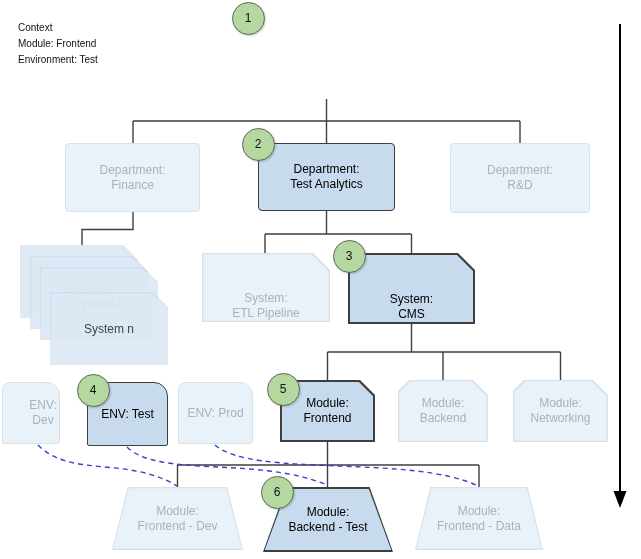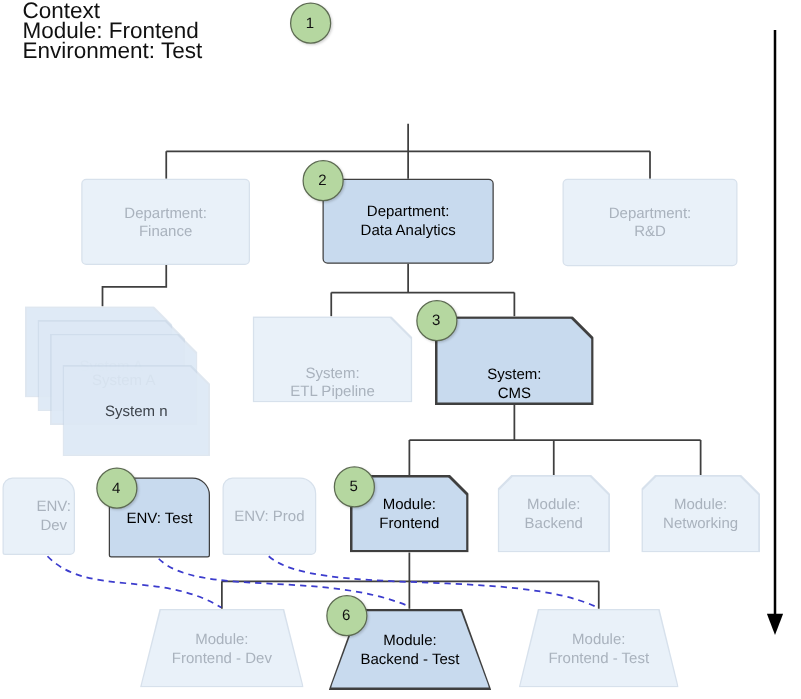--- a/index.html
+++ b/index.html
@@ -38,21 +38,21 @@
   .card{position:absolute; z-index:2; width:118px; height:73px;}
   .card .bg{position:absolute; inset:0; background:#c4d3e4; opacity:.55;
             clip-path:polygon(0 0, calc(100% - 15px) 0, 100% 15px, 100% 100%, 0 100%);}
   .card .fg{position:absolute; inset:1.2px; background:#dfeaf6; opacity:.82;
             clip-path:polygon(0 0, calc(100% - 15px) 0, 100% 15px, 100% 100%, 0 100%);}
   .card .lbl{position:absolute; inset:0; display:flex; align-items:center; justify-content:center;}
   .badge{position:absolute; z-index:4; width:33px; height:33px; border-radius:50%;
          background:var(--badge-fill); border:1.6px solid var(--badge-border); box-sizing:border-box;
          display:flex; align-items:center; justify-content:center; font-size:12px; color:#111;
          box-shadow:1px 1px 2px rgba(0,0,0,.18);}
-  #context{position:absolute; left:18px; top:0; z-index:3; line-height:16px; font-size:18px; color:#111;}
+  #context{position:absolute; left:18px; top:20px; z-index:3; line-height:16px; font-size:10px; color:#111;}
 </style>
 </head>
 <body>
 
 <div id="canvas">
 
   <div id="context">
     <div>Context</div>
     <div>Module: Frontend</div>
     <div>Environment: Test</div>
@@ -77,21 +77,21 @@
     </g>
   </svg>
 
 
   <div class="node round faded" style="left:65px; top:143px; width:135px; height:69px;">
     <span>Department:</span>
     <span>Finance</span>
   </div>
   <div class="node round active" style="left:258px; top:143px; width:137px; height:68px;">
     <span>Department:</span>
-    <span>Data Analytics</span>
+    <span>Test Analytics</span>
   </div>
   <div class="node round faded" style="left:450px; top:143px; width:140px; height:70px;">
     <span>Department:</span>
     <span>R&amp;D</span>
   </div>
 
   <div class="card" style="left:20px; top:245px;">
     <div class="bg"></div>
       <div class="fg"></div>
     <div class="lbl" id="stack-lbl-0" style="color: rgb(202, 211, 222);">System A</div>
@@ -170,21 +170,21 @@
     <div class="bg"></div>
     <div class="fg">
       <span>Module:</span>
       <span>Backend - Test</span>
     </div>
   </div>
   <div class="cut shape-trap faded" style="left:415px; top:487px; width:128px; height:63px;">
     <div class="bg"></div>
     <div class="fg">
       <span>Module:</span>
-      <span>Frontend - Test</span>
+      <span>Frontend - Data</span>
     </div>
   </div>
 
   <div class="badge" style="left:231.5px; top:1.5px;">
       <span>1</span>
     </div>
   <div class="badge" style="left:241.5px; top:127.5px;">
       <span>2</span>
     </div>
   <div class="badge" style="left:332.5px; top:239.5px;">

